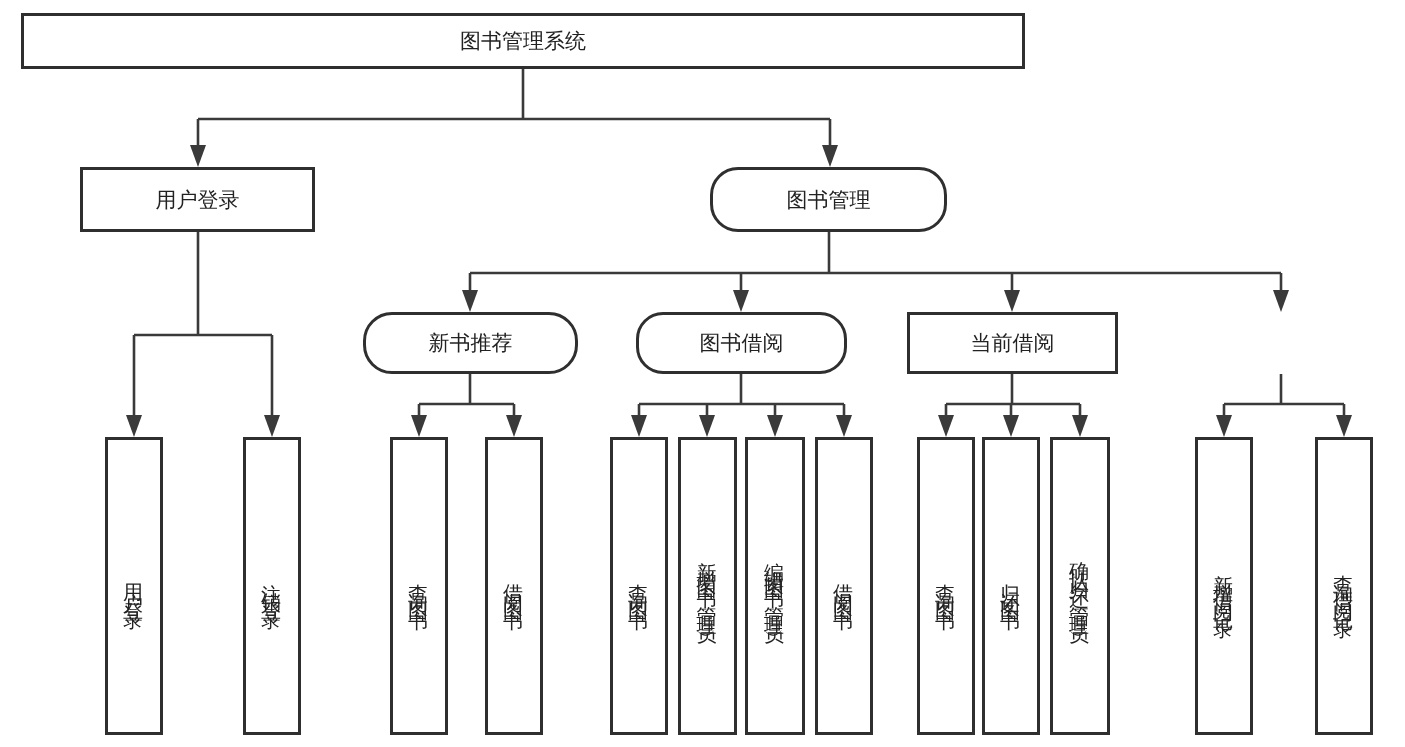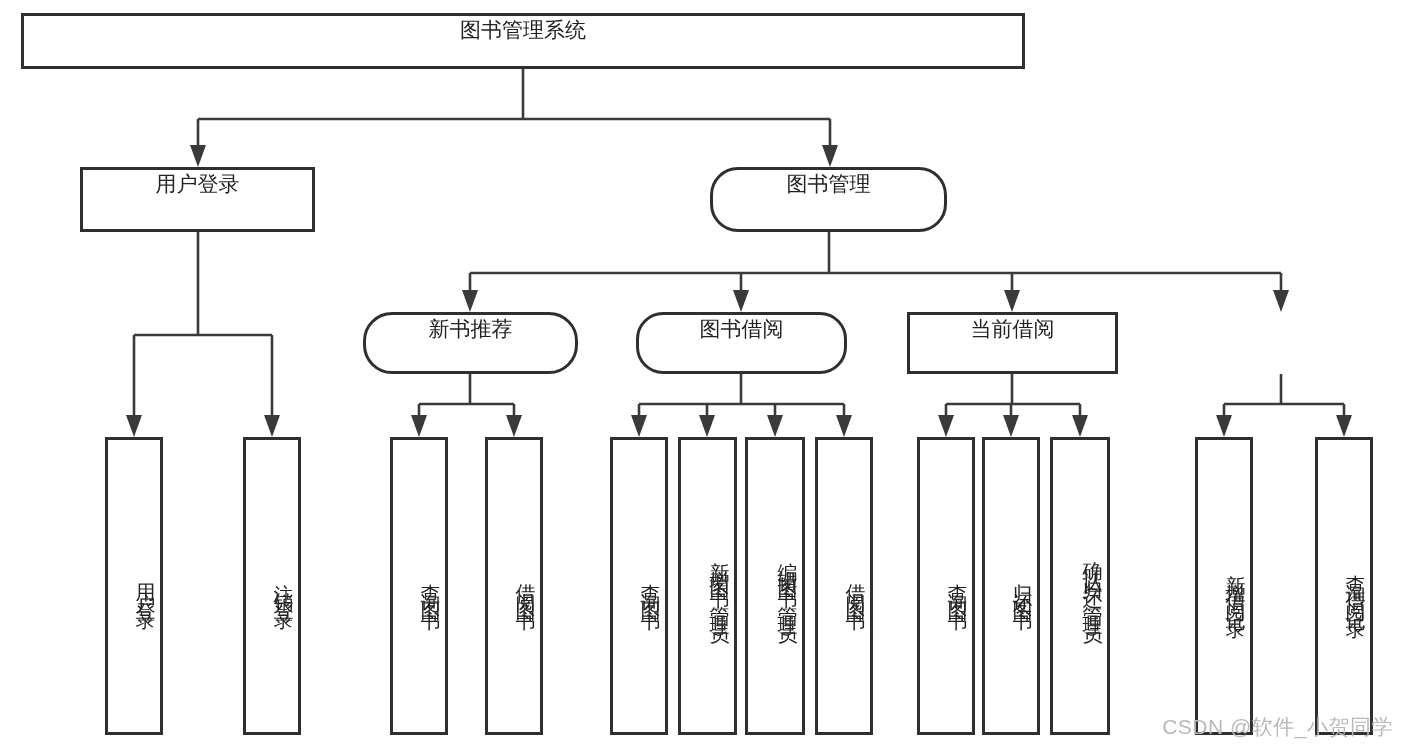--- a/index.html
+++ b/index.html
@@ -24,20 +24,21 @@
     z-index: 1;
   }
   .wires path { stroke: var(--line); stroke-width: 2.6; fill: none; }
   .wires polygon { fill: var(--line); stroke: none; }
   .node {
     position: absolute;
     border: 3px solid var(--border);
     background: #ffffff;
     color: var(--text);
     display: flex;
+    align-items: center;
     justify-content: center;
     z-index: 2;
     font-size: 21px;
   }
   .v-node {
     writing-mode: vertical-rl;
     text-orientation: mixed;
     font-size: 20px;
     letter-spacing: 9px;
   }
@@ -177,15 +178,14 @@
     <span>确认归还（管理员）</span>
   </div>
 
   <div class="node v-node" style="left:1195px; top:437px; width:58px; height:298px;">
     <span>新增借阅记录</span>
   </div>
   <div class="node v-node" style="left:1315px; top:437px; width:58px; height:298px;">
     <span>查询借阅记录</span>
   </div>
 
-  <div class="watermark">CSDN @软件_小贺同学</div>
 
 </div>
 
 </body></html>

